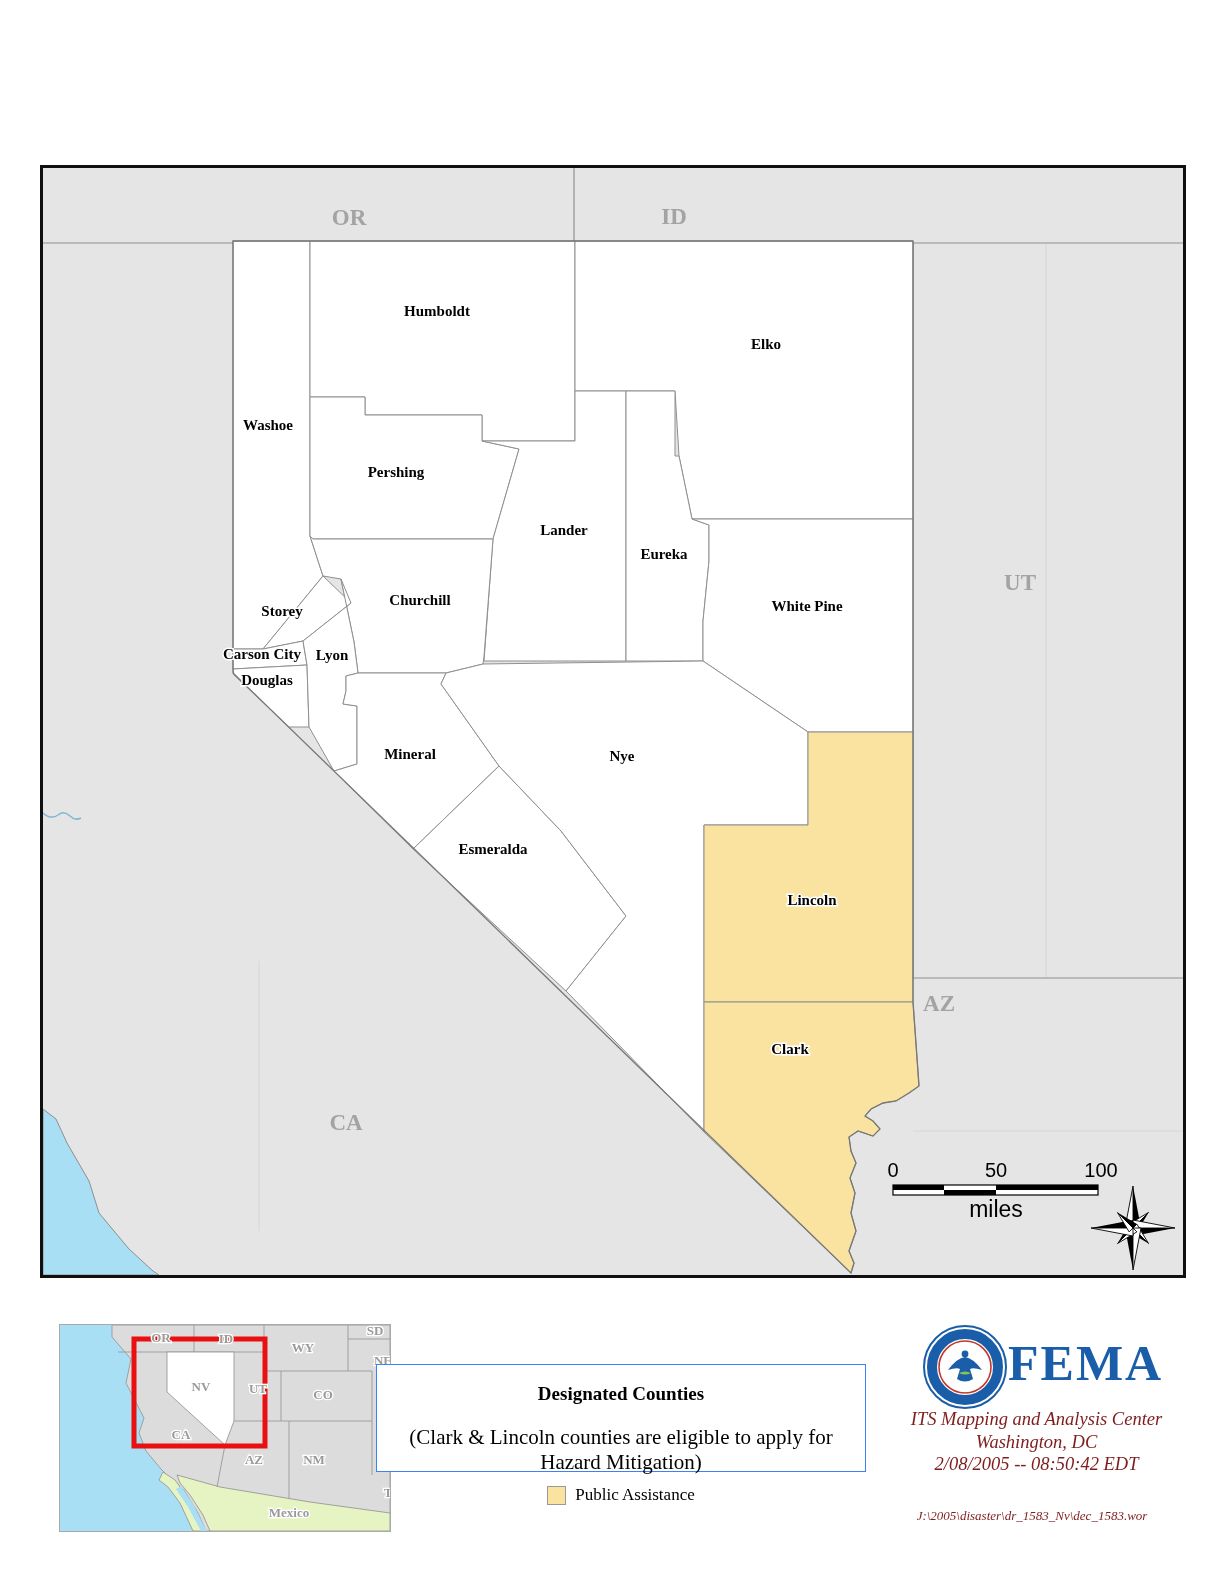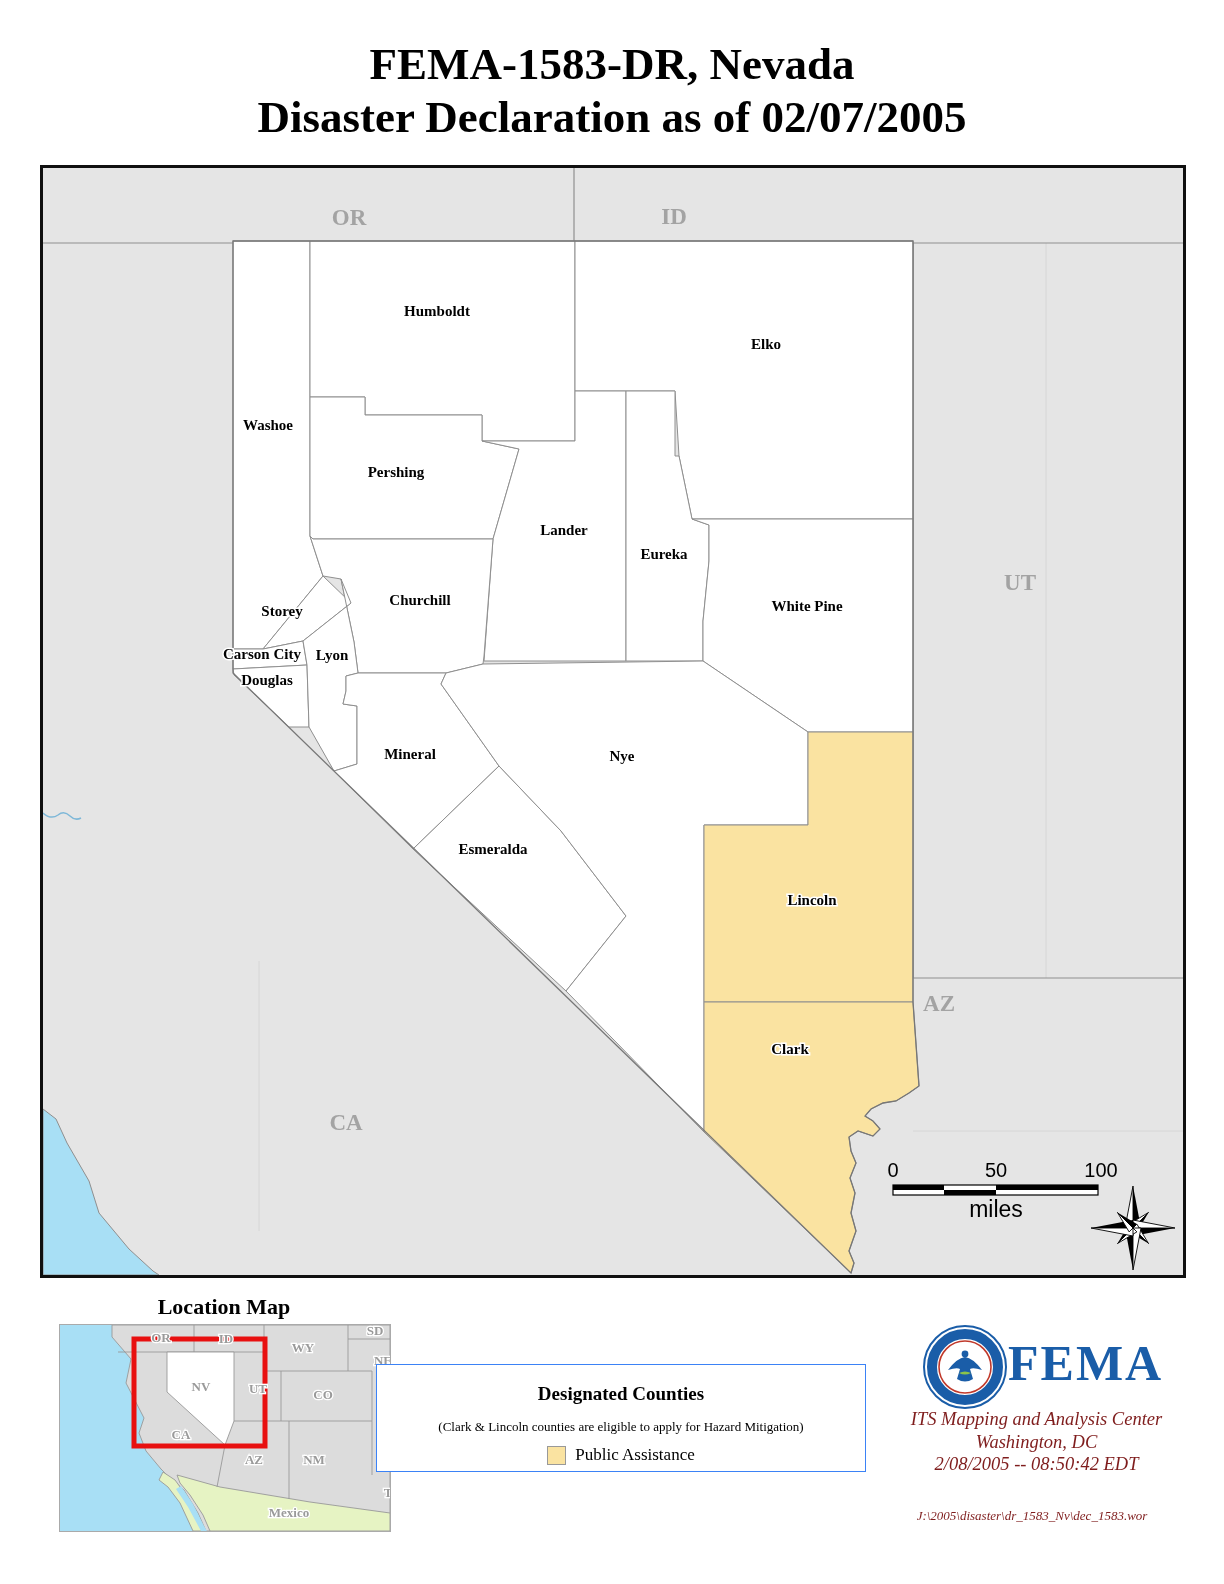--- a/index.html
+++ b/index.html
@@ -29,43 +29,39 @@
   #inset-box{position:absolute;left:59px;top:1324px;width:330px;height:206px;
              border:1px solid #aaa;background:#A8DFF5;}
   .inset-label{font-family:"Liberation Serif",serif;font-weight:bold;font-size:13px;fill:#9a9a9a;
                text-anchor:middle;paint-order:stroke;stroke:#ffffff;stroke-width:2.5px;}
   
   #legend-title{position:absolute;left:400px;top:1334px;width:490px;text-align:center;
                 font-weight:bold;font-size:22px;color:#000;margin-top:38px;}
   #legend-box{position:absolute;left:376px;top:1364px;width:488px;height:106px;
               border:1px solid #3b82f6;background:#fff;}
   #legend-heading{margin-top:18px;text-align:center;font-weight:bold;font-size:19px;}
-  #legend-note{text-align:center;font-size:13px;margin-top:14px;}
+  #legend-note{text-align:center;font-size:21px;margin-top:20px;}
   #legend-item{display:flex;align-items:center;justify-content:center;gap:9px;margin-top:10px;}
   #legend-swatch{width:17px;height:17px;background:var(--designated,#FAE3A1);
                  border:1px solid #999;}
   #legend-item-label{font-size:17px;}
   
   #seal{position:absolute;left:921px;top:1323px;}
   #fema-word{position:absolute;left:1008px;top:1334px;font-weight:bold;font-size:50px;
              letter-spacing:2px;color:#1A5DA8;}
   #agency-block{position:absolute;left:894px;top:1408px;width:285px;text-align:center;
                 font-style:italic;font-size:18.5px;line-height:22.5px;color:#7f1d1d;}
   #footer-path{position:absolute;left:880px;top:1508px;width:304px;text-align:center;
                font-style:italic;font-size:13px;color:#7f1d1d;}
 </style>
 </head>
 <body>
 
 <div id="page">
 
-  <div id="title">
-    <div>FEMA-1583-DR, Nevada</div>
-    <div>Disaster Declaration as of 02/07/2005</div>
-  </div>
 
   <div id="map-frame">
     <svg width="1140" height="1107" viewBox="42 167 1140 1107">
 
       <rect x="42" y="167" width="1140" height="1107" fill="#E5E5E5"></rect>
 
       <polygon fill="#A8DFF5" stroke="#8f8f8f" stroke-width="1" points="42,1108 55,1118 66,1142 88,1180 98,1212 128,1248 152,1270 158,1274 42,1274"></polygon>
 
       <path d="M42,812 q8,7 15,2 q6,-5 12,1 q5,5 11,2" fill="none" stroke="#7FB8D8" stroke-width="1.5"></path>
 
@@ -149,21 +145,20 @@
           <polygon points="1116.443650813896,1242.556349186104 1135.889087296526,1230.889087296526 1132,1227" fill="#fff" stroke="#000" stroke-width="0.9"></polygon>
           <polygon points="1116.443650813896,1242.556349186104 1128.110912703474,1223.110912703474 1132,1227" fill="#000"></polygon>
           <polygon points="1090,1227 1132,1235 1132,1227" fill="#fff" stroke="#000" stroke-width="0.9"></polygon>
           <polygon points="1090,1227 1132,1219 1132,1227" fill="#000"></polygon>
           <polygon points="1116.443650813896,1211.443650813896 1128.110912703474,1230.889087296526 1132,1227" fill="#fff" stroke="#000" stroke-width="0.9"></polygon>
           <polygon points="1116.443650813896,1211.443650813896 1135.889087296526,1223.110912703474 1132,1227" fill="#000"></polygon>
         </g>
     </svg>
   </div>
 
-  <div id="inset-title">Location Map</div>
   <div id="inset-box">
     <svg width="330" height="206" viewBox="0 0 330 206">
       <rect x="0" y="0" width="330" height="206" fill="#A8DFF5"></rect>
       <polygon fill="#DCDCDC" stroke="#999" stroke-width="0.9" points="52,0 330,0 330,206 146,206 138,188 124,165 110,153 101,144 86,126 79,108 84,93 66,58 71,34 52,12"></polygon>
       <polygon fill="#E6F3C3" stroke="#999" stroke-width="0.9" points="117,150 135,155 160,162 250,177 330,188 330,206 150,206 143,190 130,170 120,158"></polygon>
       <polygon fill="#E6F3C3" stroke="#999" stroke-width="0.9" points="103,147 115,155 126,170 140,198 143,206 133,206 120,178 108,162 99,155"></polygon>
       <polygon fill="#A8DFF5" points="121,161 133,179 144,201 147,206 141,206 128,182 116,164"></polygon>
       <g stroke="#999" stroke-width="0.9">
         <line x1="134" y1="0" x2="134" y2="27"></line>
         <line x1="58" y1="27" x2="204" y2="27"></line>

